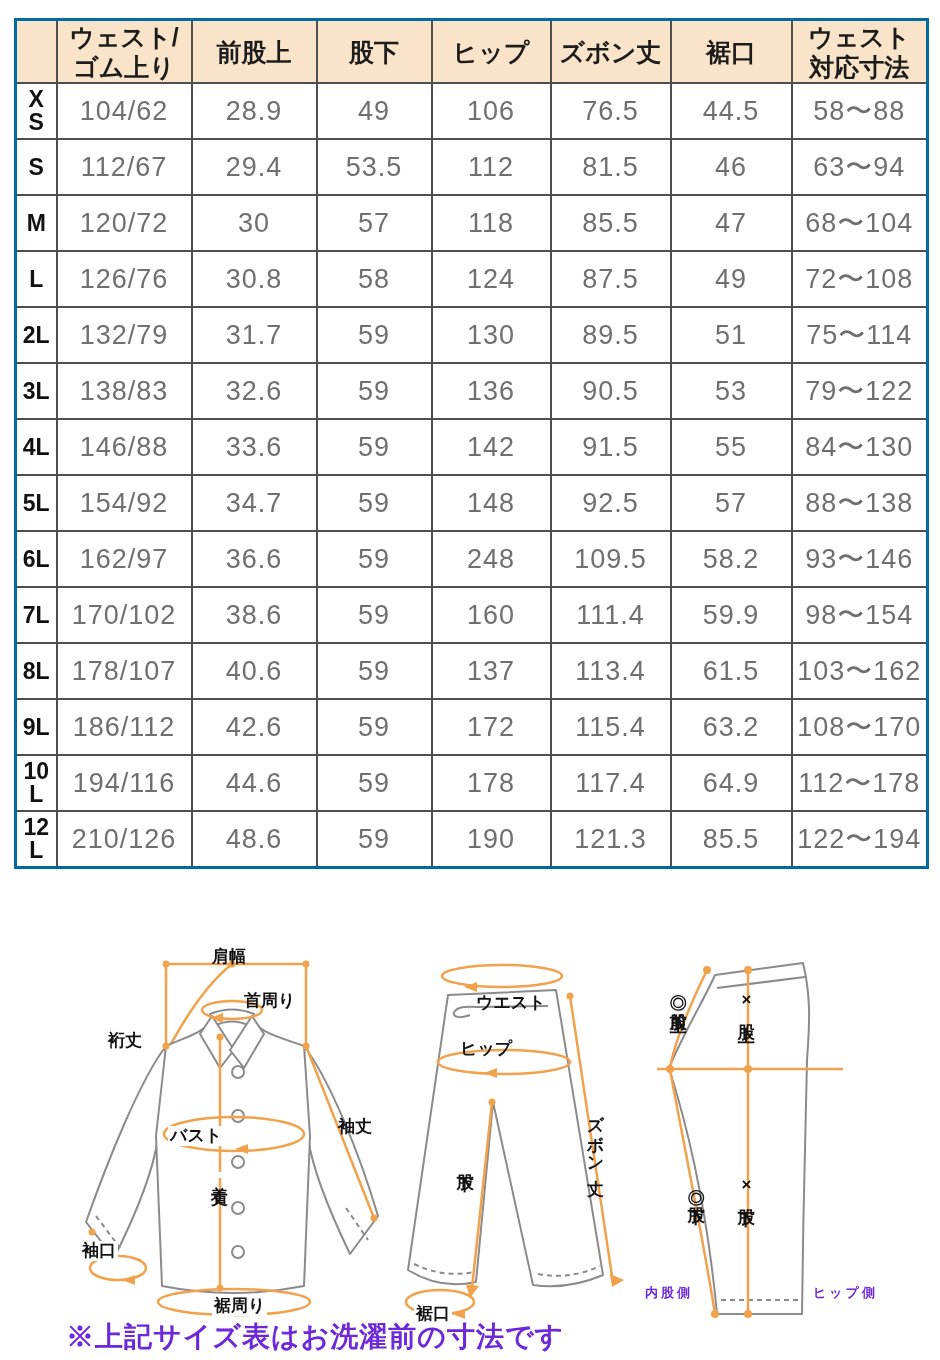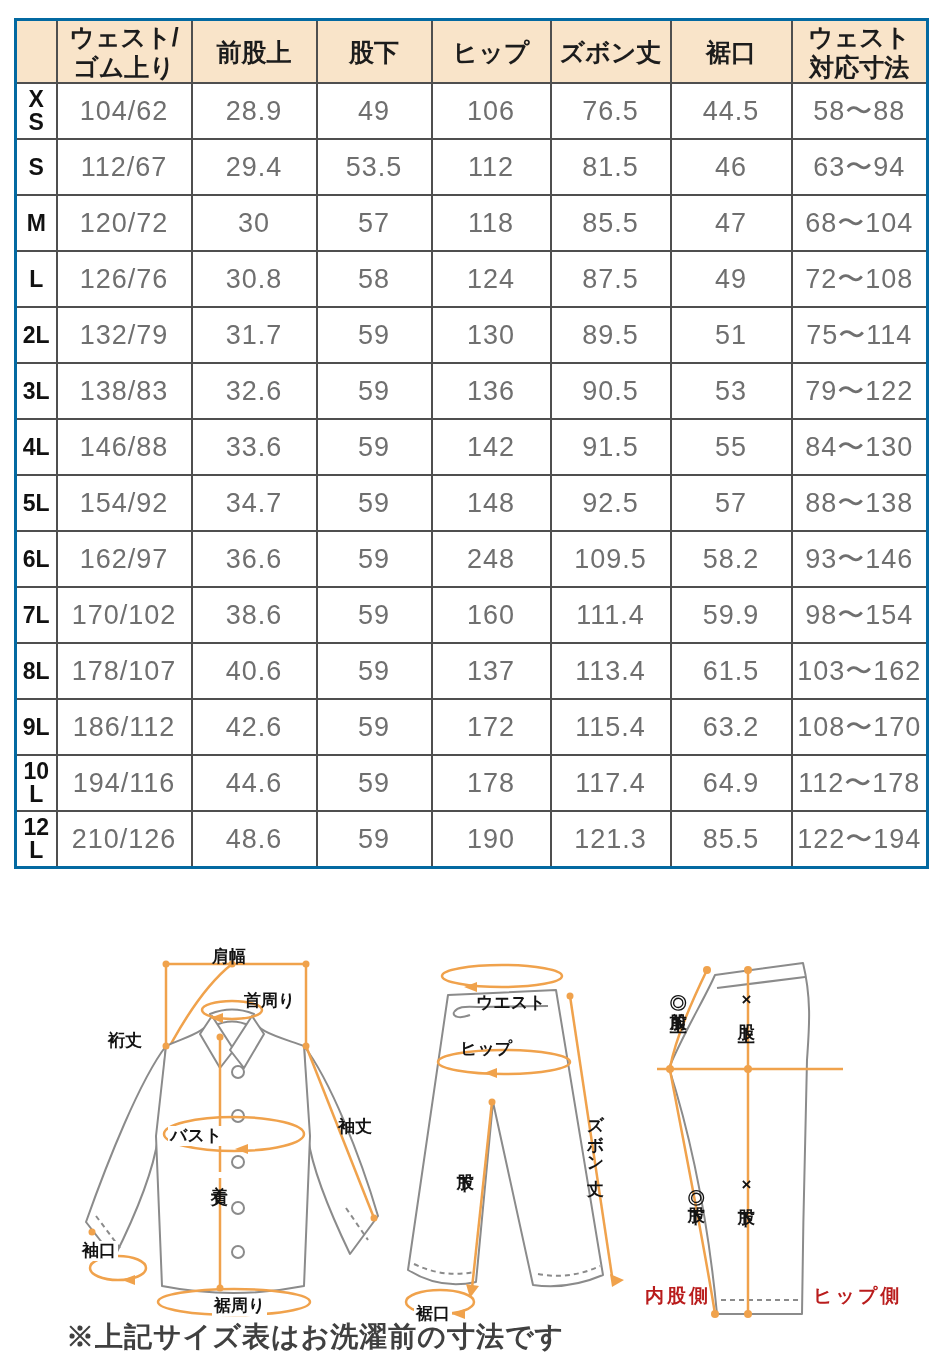--- a/index.html
+++ b/index.html
@@ -30,24 +30,24 @@
     letter-spacing:1px; background:#fff;
   }
   
   .diagram { position:absolute; }
   .dlabel {
     position:absolute; font-size:17px; font-weight:bold; color:#131313;
     line-height:1.05; white-space:nowrap;text-align:right;
   }
   .vlabel { writing-mode:vertical-rl; text-orientation:upright; letter-spacing:2px; }
   .wbg { background:#ffffff; padding:1px 2px; }
-  .graylabel { color:#b91c1c; font-size:19px; letter-spacing:3px; }
+  .graylabel { color:#6d28d9; font-size:13px; letter-spacing:3px; }
   .footer-note {
     position:absolute; left:66px; top:1318px; font-size:28px; font-weight:bold;
-    color:#404040; letter-spacing:1px;
+    color:#6d28d9; letter-spacing:1px;
   }
   svg .outline { stroke:#8b8b8b; stroke-width:2; fill:#ffffff; stroke-linejoin:round; }
   svg .outline-nofill { stroke:#8b8b8b; stroke-width:2; fill:none; }
   svg .dash { stroke:#8b8b8b; stroke-width:2; fill:none; stroke-dasharray:5 4; }
   svg .meas { stroke:#f0a24c; stroke-width:2.5; fill:none; }
   svg .mdot { fill:#f0a24c; }
   svg .mhead { fill:#f0a24c; stroke:none; }
 </style>
 </head>
 <body>

